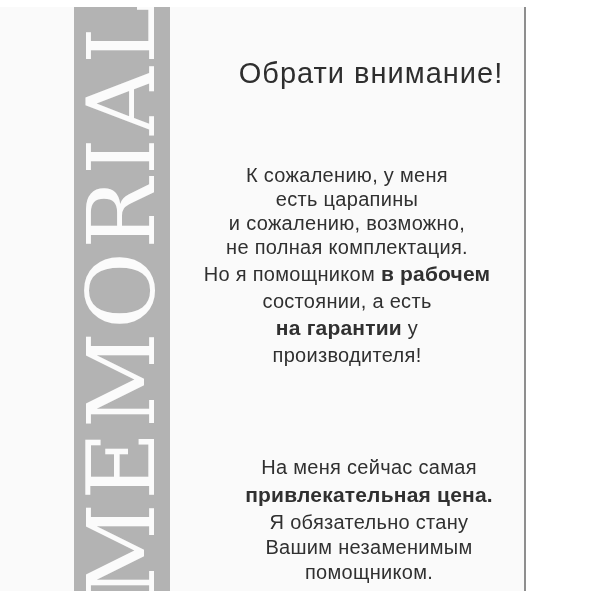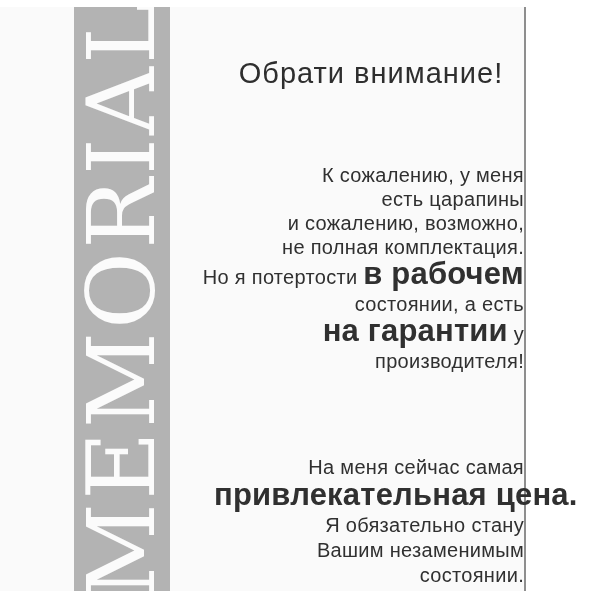--- a/index.html
+++ b/index.html
@@ -73,52 +73,51 @@
     left: 0;
     width: 100%;
   }
   .para1 { top: 156px; }
   .para2 { top: 448px; }
   .line {
     font-size: 20px;
     line-height: 24px;
     letter-spacing: 0.3px;
     white-space: nowrap;
-    text-align: right;
   }
   .para2 .line { line-height: 25px; margin-left: 44px; }
   .line.big, .para2 .line.big { line-height: 30px; }
   .em {
     font-weight: 700;
-    font-size: 31px;
+    font-size: 21px;
     letter-spacing: 0.2px;
   }
 </style>
 </head>
 <body>
 
 <div class="stage">
   <div class="card">
     <div class="band">
       <span class="brand">MEMORIAL</span>
     </div>
     <div class="content">
       <h1 class="heading">Обрати внимание!</h1>
       <div class="para para1">
           <div class="line"><span>К сожалению, у меня</span></div>
           <div class="line"><span>есть царапины</span></div>
           <div class="line"><span>и сожалению, возможно,</span></div>
           <div class="line"><span>не полная комплектация.</span></div>
-          <div class="line big"><span>Но я потертости </span><span class="em">в рабочем</span></div>
+          <div class="line big"><span>Но я помощником </span><span class="em">в рабочем</span></div>
           <div class="line"><span>состоянии, а есть</span></div>
           <div class="line big"><span class="em">на гарантии</span><span> у</span></div>
           <div class="line"><span>производителя!</span></div>
         </div>
       <div class="para para2">
           <div class="line"><span>На меня сейчас самая</span></div>
           <div class="line big"><span class="em">привлекательная цена.</span></div>
           <div class="line"><span>Я обязательно стану</span></div>
           <div class="line"><span>Вашим незаменимым</span></div>
-          <div class="line"><span>состоянии.</span></div>
+          <div class="line"><span>помощником.</span></div>
         </div>
     </div>
   </div>
 </div>
 
 </body></html>

